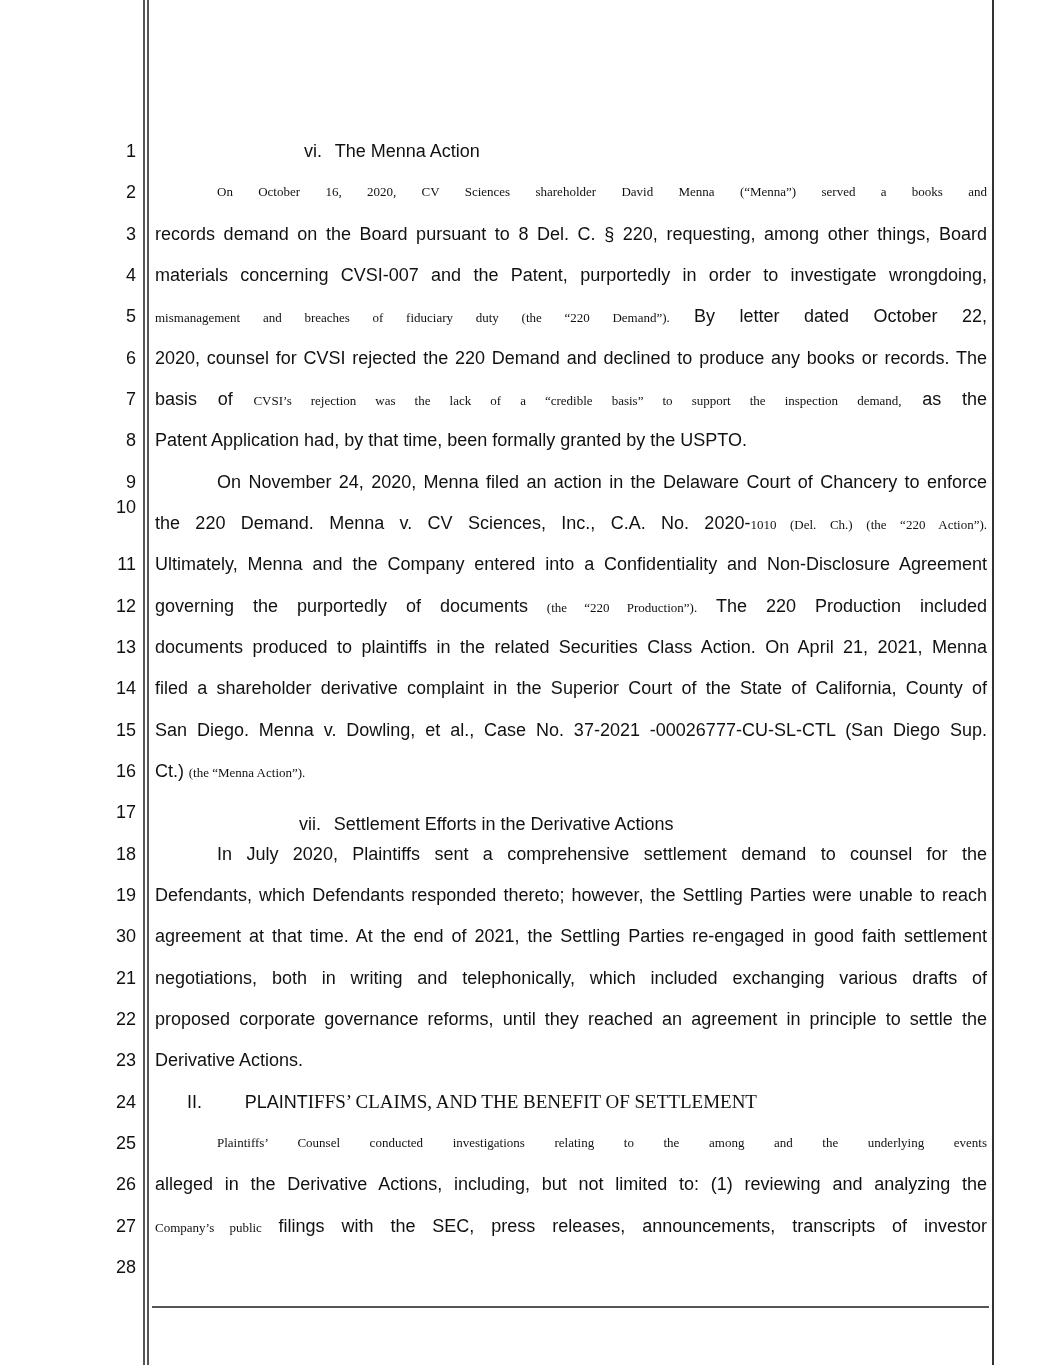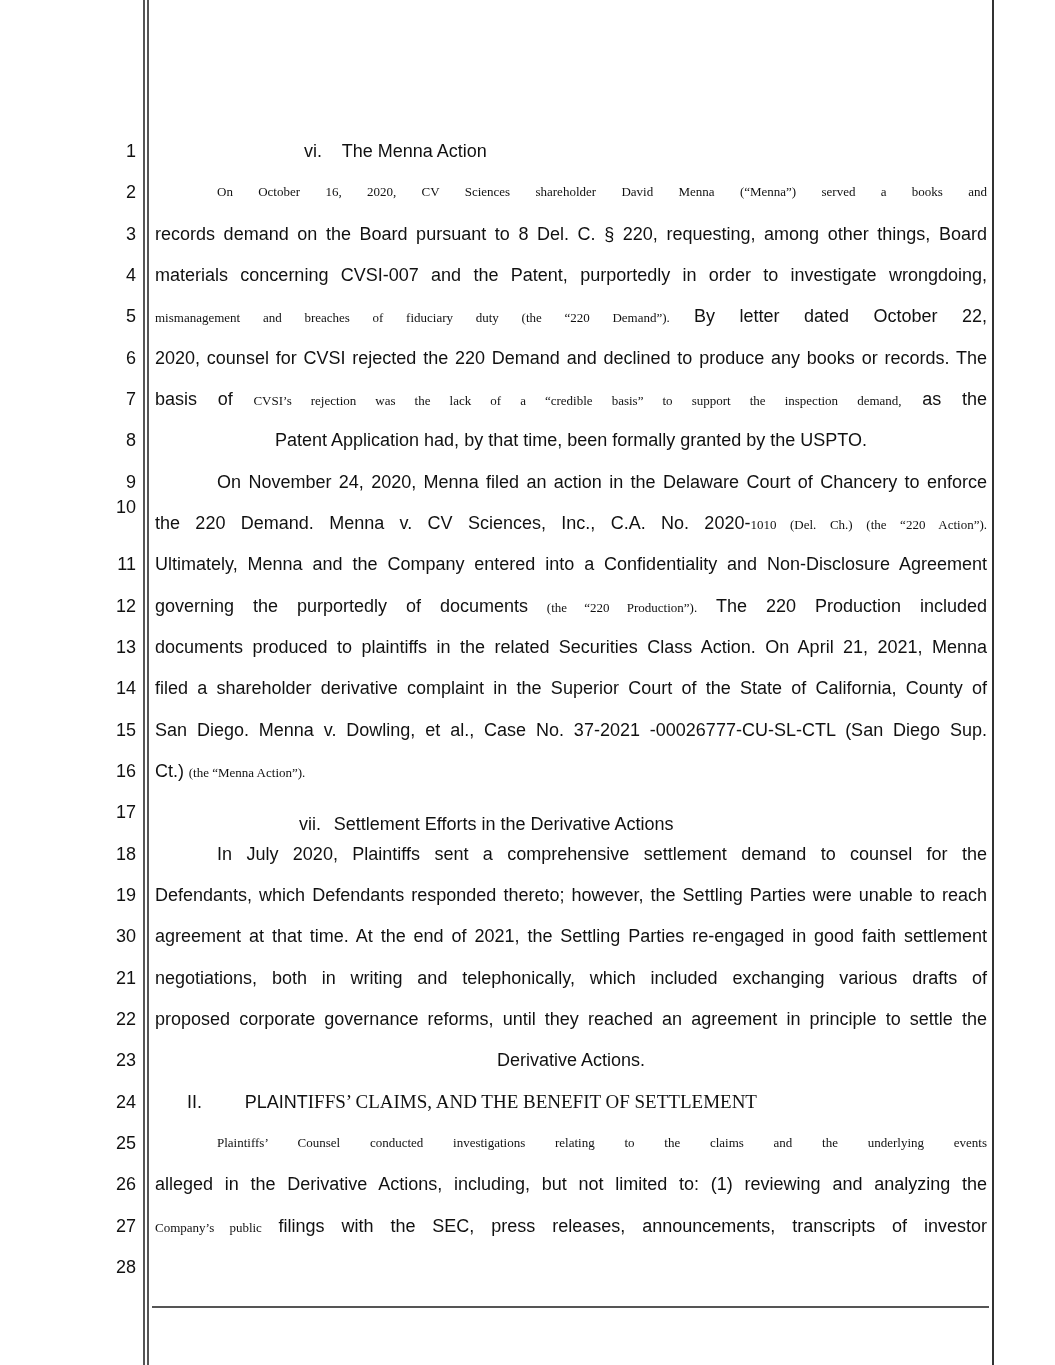--- a/index.html
+++ b/index.html
@@ -7,21 +7,21 @@
   .vline { position: absolute; top: 0; height: 1365px; background: #555; }
   .vl1 { left: 143px; width: 2px; }
   .vl2 { left: 147px; width: 2px; }
   .vr { left: 992px; width: 1.5px; background: #333; }
   .footer-rule { position: absolute; left: 152px; width: 837px; top: 1306px; height: 1.5px; background: #555; }
   .lnum { position: absolute; left: 90px; width: 46px; text-align: right;
           font-family: "Liberation Sans", sans-serif; font-size: 18px; line-height: 20px; color: #111; }
   .line { position: absolute; left: 155px; width: 832px; height: 28px; line-height: 28px;
           font-size: 19px; white-space: nowrap; color: #111; }
   .just { text-align: justify; text-align-last: justify; }
-  .sans { font-family: "Liberation Sans", sans-serif; font-size: 18px; text-align: center; }
+  .sans { font-family: "Liberation Sans", sans-serif; font-size: 18px; }
   .serif { font-family: Liberation Serif, serif; font-size: 13px; }
   .indent { padding-left: 62px; box-sizing: border-box; }
   .heading-sub { font-family: "Liberation Sans", sans-serif; font-size: 18px; }
   .bold-serif { font-family: "Liberation Serif", serif; font-weight: normal; font-size: 19px; }
 </style>
 </head>
 <body>
 
 <div>
   <div class="vline vl1"></div>
@@ -55,21 +55,21 @@
     <div class="lnum" style="top:1050px">23</div>
     <div class="lnum" style="top:1092px">24</div>
     <div class="lnum" style="top:1133px">25</div>
     <div class="lnum" style="top:1174px">26</div>
     <div class="lnum" style="top:1216px">27</div>
     <div class="lnum" style="top:1257px">28</div>
   </div>
 
   <div class="line" style="top:137px; left:304px; width:400px;">
     <span class="heading-sub">vi.</span>
-    <span class="heading-sub" style="margin-left:15px">The Menna Action</span>
+    <span class="heading-sub" style="margin-left:8px">The Menna Action</span>
   </div>
 
   <div class="line just indent serif" style="top:178px">
     <span>On October 16, 2020, CV Sciences shareholder David Menna (“Menna”) served a books and</span>
   </div>
 
   <div class="line just sans" style="top:220px">
     <span>records demand on the Board pursuant to 8 Del. C. § 220, requesting, among other things, Board</span>
   </div>
 
@@ -159,21 +159,21 @@
   <div class="line sans" style="top:1046px">
     <span>Derivative Actions.</span>
   </div>
 
   <div class="line" style="top:1088px; left:187px; width:700px;">
     <span class="heading-sub">II.</span>
     <span style="display:inline-block; width:38px"></span><span class="sans">PLAINT</span><span class="bold-serif">IFFS’ CLAIMS, AND THE BENEFIT OF SETTLEMENT</span>
   </div>
 
   <div class="line just indent serif" style="top:1129px">
-    <span>Plaintiffs’ Counsel conducted investigations relating to the claims and the underlying events</span>
+    <span>Plaintiffs’ Counsel conducted investigations relating to the among and the underlying events</span>
   </div>
 
   <div class="line just sans" style="top:1170px">
     <span>alleged in the Derivative Actions, including, but not limited to: (1) reviewing and analyzing the</span>
   </div>
 
   <div class="line just" style="top:1212px">
     <span class="serif">Company’s public</span>
     <span class="sans">filings with the SEC, press releases, announcements, transcripts of investor</span>
   </div>

